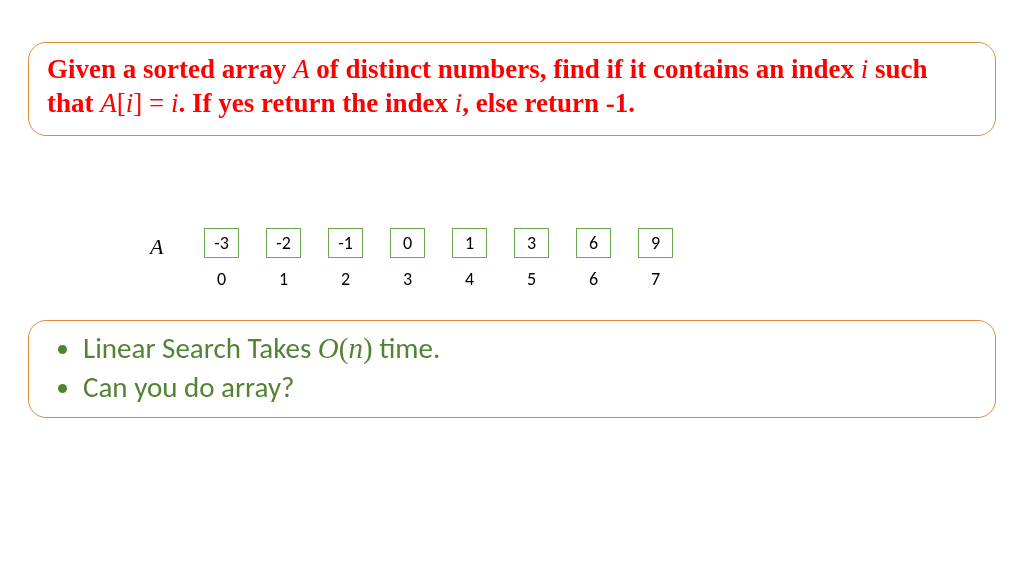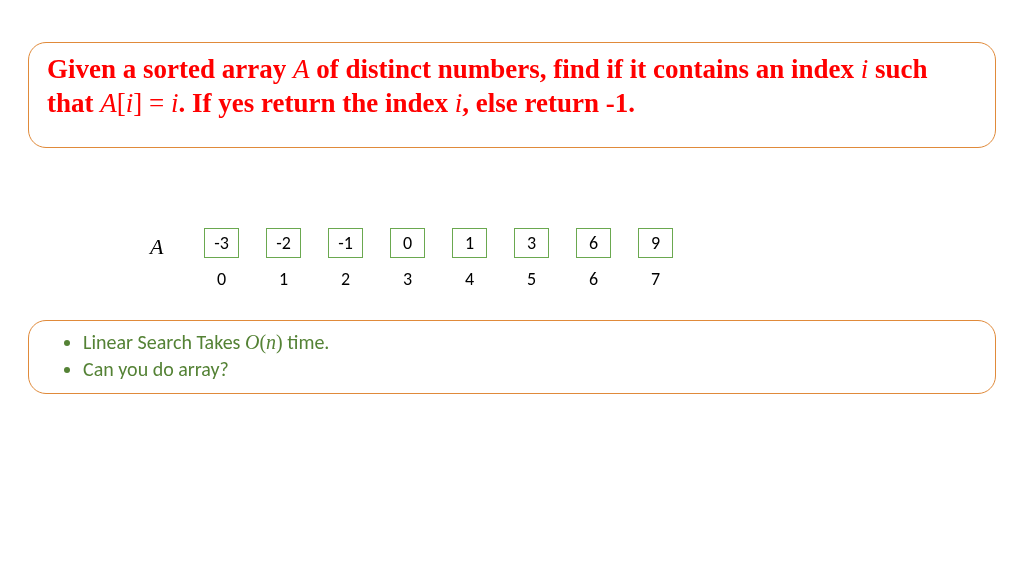--- a/index.html
+++ b/index.html
@@ -12,21 +12,21 @@
     font-family: Calibri, Arial, sans-serif;
     position: relative;
   }
   .problem-box {
     position: absolute;
     left: 28px;
     top: 42px;
     width: 968px;
     border: 1.5px solid #e08a3a;
     border-radius: 18px;
-    padding: 10px 18px 26px 18px;
+    padding: 10px 18px 14px 18px;
     background: #fff;
   }
   .problem-text {
     font-family: "Comic Sans MS", "Segoe Script", cursive;
     font-weight: bold;
     color: #ff0000;
     font-size: 27px;
     line-height: 1.25;
   }
   .math-var {
@@ -90,21 +90,21 @@
     border-radius: 18px;
     padding: 8px 18px 10px 40px;
     background: #fff;
   }
   .notes-box ul {
     margin: 0;
     padding-left: 14px;
   }
   .notes-box li {
     color: #548235;
-    font-size: 20px;
+    font-size: 29px;
     line-height: 1.35;
     font-family: Calibri, Arial, sans-serif;
   }
   .notes-box li::marker {
     color: #548235;
   }
   .math-green {
     font-family: "Cambria Math", "Times New Roman", serif;
     font-style: italic;
     color: #548235;

